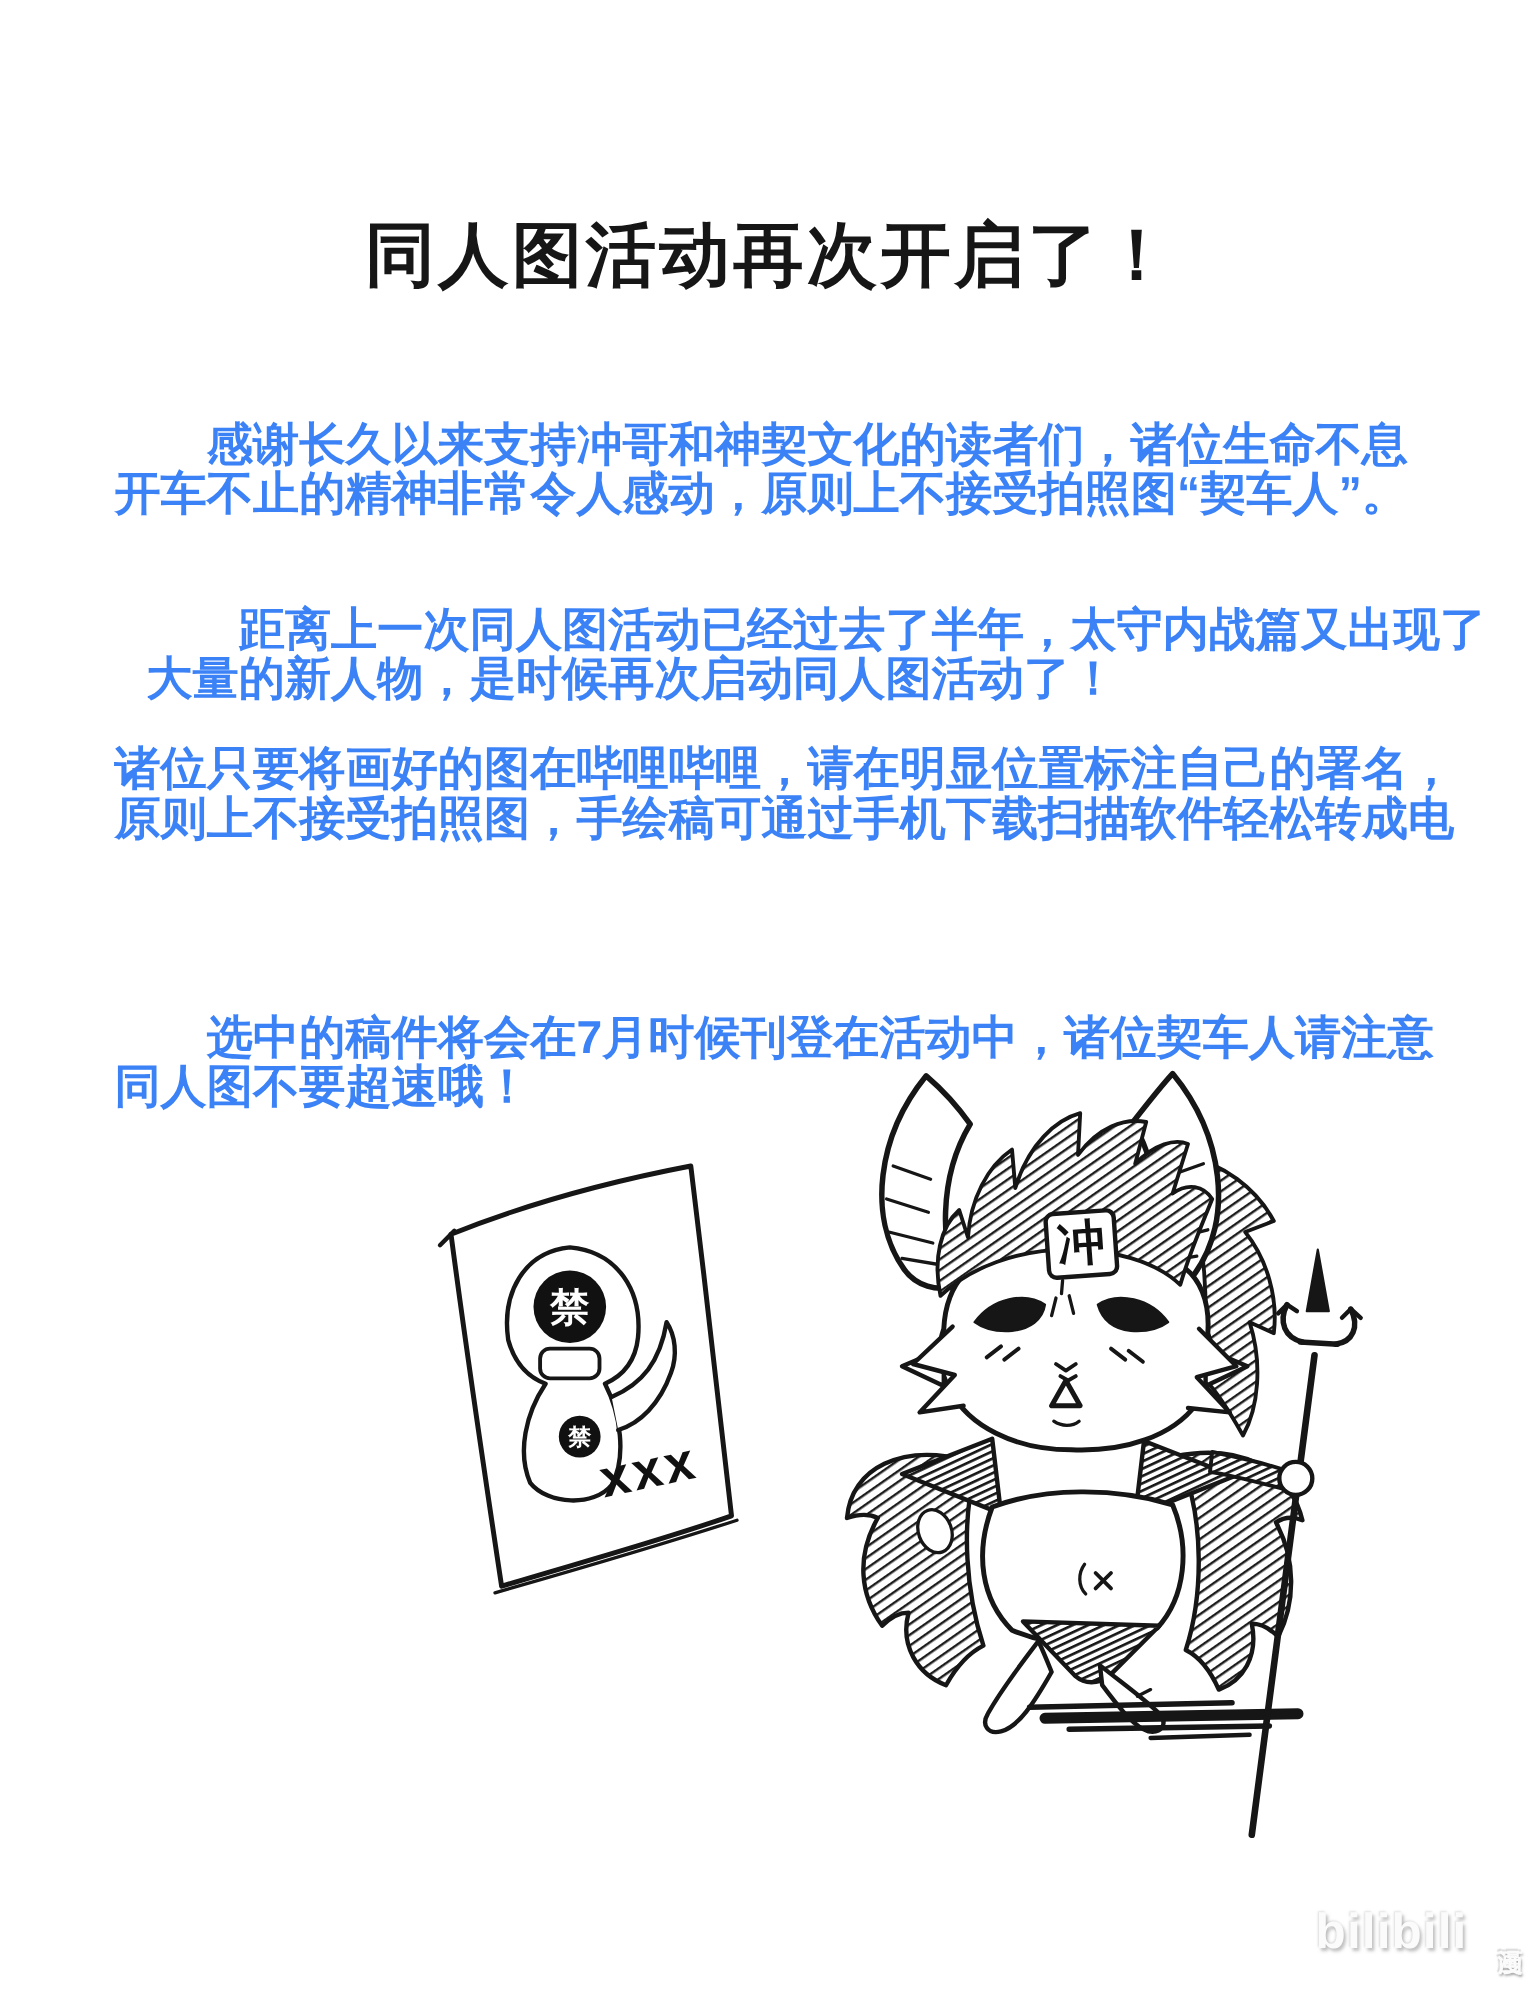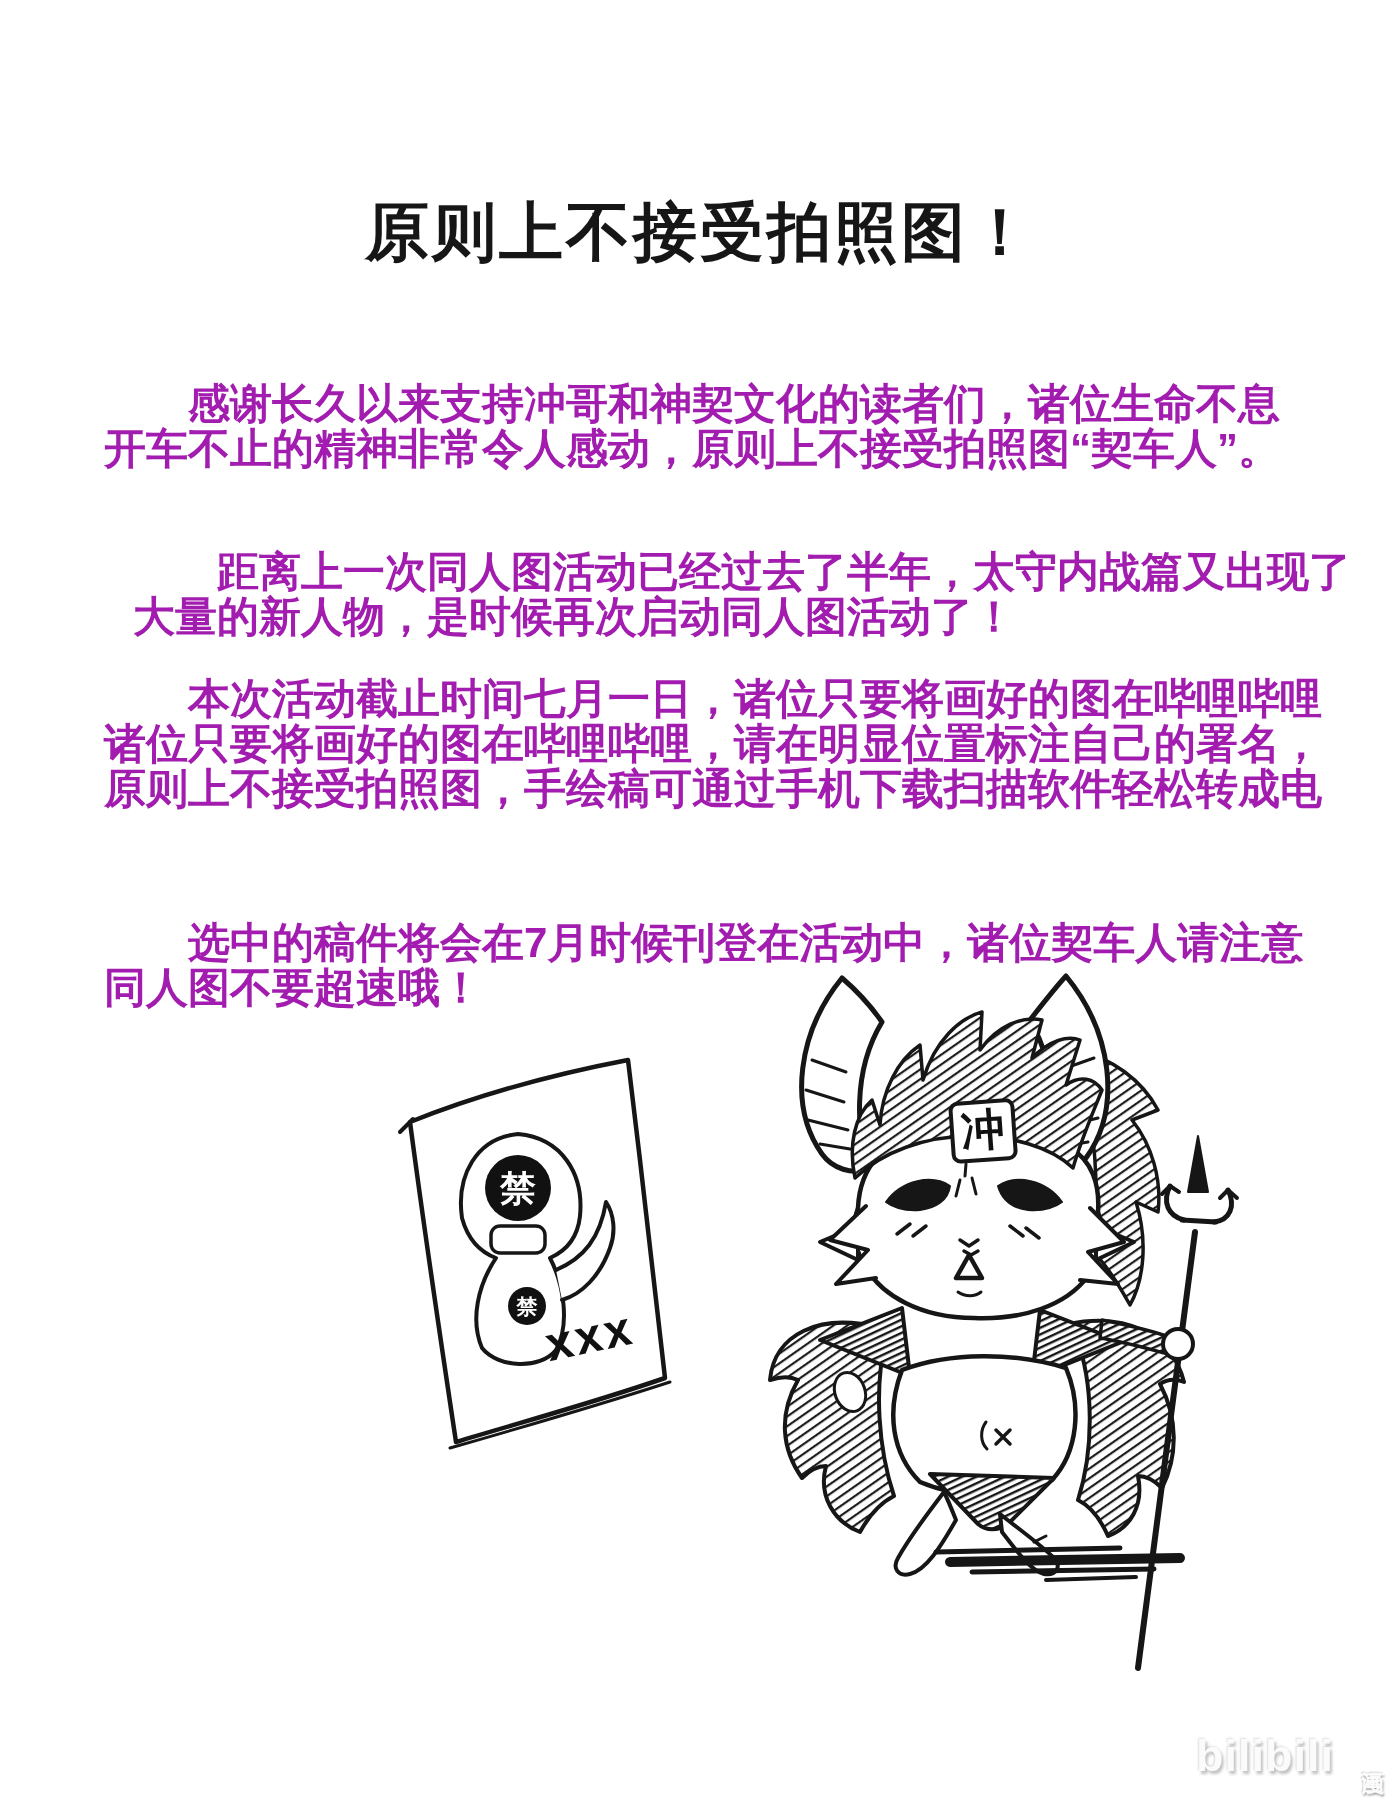--- a/index.html
+++ b/index.html
@@ -10,21 +10,21 @@
     color:#1a1a1a;
   }
   .page{position:absolute;inset:0;}
   .title{
     position:absolute;top:146px;left:0;right:0;
     text-align:center;font-size:64px;font-weight:bold;
     letter-spacing:3px;white-space:nowrap;color:#161616;
   }
   .para{
     position:absolute;left:104px;width:1240px;
-    font-size:42px;font-weight:bold;line-height:45px;color:#a21caf;
+    font-size:42px;font-weight:bold;line-height:45px;color:#3b82f6;
   }
   .line{white-space:nowrap;}
   .indent{padding-left:84px;}
   .p1{top:381px;}
   .p2{top:549px;margin-left:29px;}
   .p3{top:676px;}
   .p4{top:920px;}
   .art{position:absolute;left:350px;top:940px;width:900px;height:780px;}
   .watermark{
     position:absolute;left:1196px;top:1730px;
@@ -42,34 +42,33 @@
     color:#fbfbfb;letter-spacing:2px;
     text-shadow:1px 2px 2px rgba(140,140,140,.55),-1px -1px 1px rgba(215,215,215,.8);
   }
   svg text{font-family:"Liberation Sans",sans-serif;font-weight:bold;}
 </style>
 </head>
 <body>
 
 <div class="page">
 
-  <h1 class="title">原则上不接受拍照图！</h1>
+  <h1 class="title">同人图活动再次开启了！</h1>
 
   <div class="para p1">
     <div class="line indent">感谢长久以来支持冲哥和神契文化的读者们，诸位生命不息</div>
     <div class="line">开车不止的精神非常令人感动，原则上不接受拍照图“契车人”。</div>
   </div>
 
   <div class="para p2">
     <div class="line indent">距离上一次同人图活动已经过去了半年，太守内战篇又出现了</div>
     <div class="line">大量的新人物，是时候再次启动同人图活动了！</div>
   </div>
 
   <div class="para p3">
-    <div class="line indent">本次活动截止时间七月一日，诸位只要将画好的图在哔哩哔哩</div>
     <div class="line">诸位只要将画好的图在哔哩哔哩，请在明显位置标注自己的署名，</div>
     <div class="line">原则上不接受拍照图，手绘稿可通过手机下载扫描软件轻松转成电</div>
   </div>
 
   <div class="para p4">
     <div class="line indent">选中的稿件将会在7月时候刊登在活动中，诸位契车人请注意</div>
     <div class="line">同人图不要超速哦！</div>
   </div>
 
   <svg class="art" viewBox="0 0 900 780" fill="none" stroke-linecap="round" stroke-linejoin="round">

